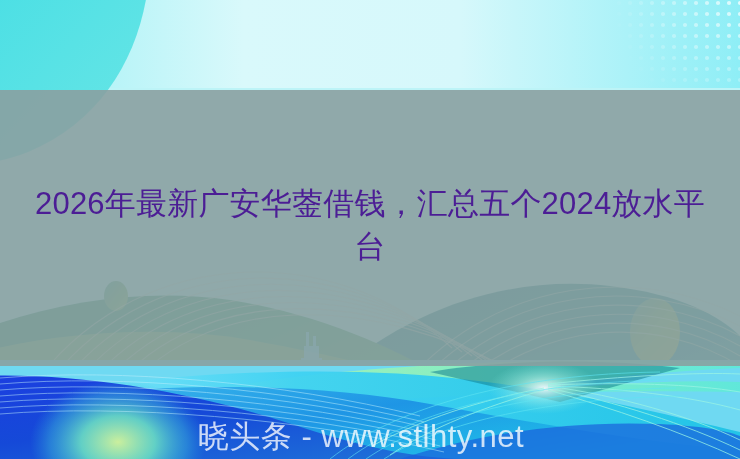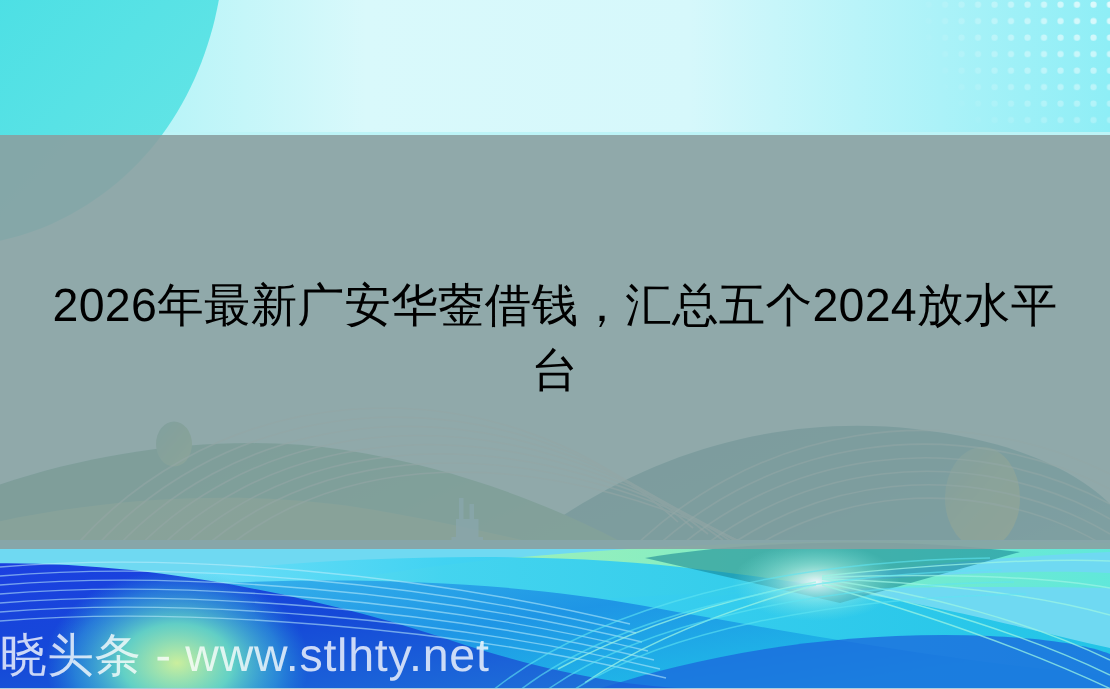--- a/index.html
+++ b/index.html
@@ -32,37 +32,37 @@
 
   
   .headline {
     position: absolute;
     left: 0;
     top: 182px;
     width: 740px;
     padding: 0 34px;
     box-sizing: border-box;
     text-align: center;
-    color: #000000;
+    color: #4c1d95;
     font-size: 31px;
     line-height: 43px;
     font-weight: 400;
     letter-spacing: 0.2px;
     font-family: "Liberation Sans", "DejaVu Sans", sans-serif;
     z-index: 6;
     pointer-events: none;
   }
 
   
   .watermark {
     position: absolute;
     left: 0;
     top: 419px;
     width: 740px;
-    text-align: left;
+    text-align: center;
     padding-right: 18px;
     box-sizing: border-box;
     color: rgba(255,255,255,0.78);
     font-size: 31px;
     line-height: 36px;
     letter-spacing: 0.5px;
     white-space: nowrap;
     font-family: "Liberation Sans", "DejaVu Sans", sans-serif;
     z-index: 7;
     pointer-events: none;

